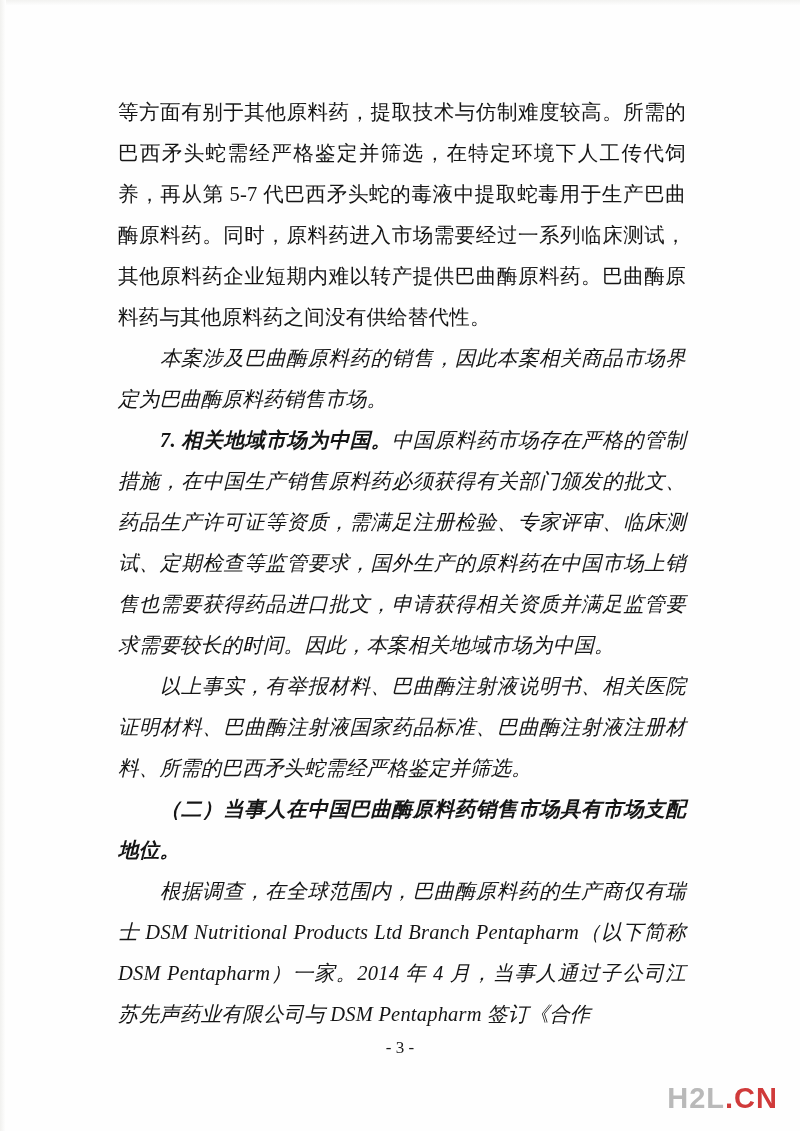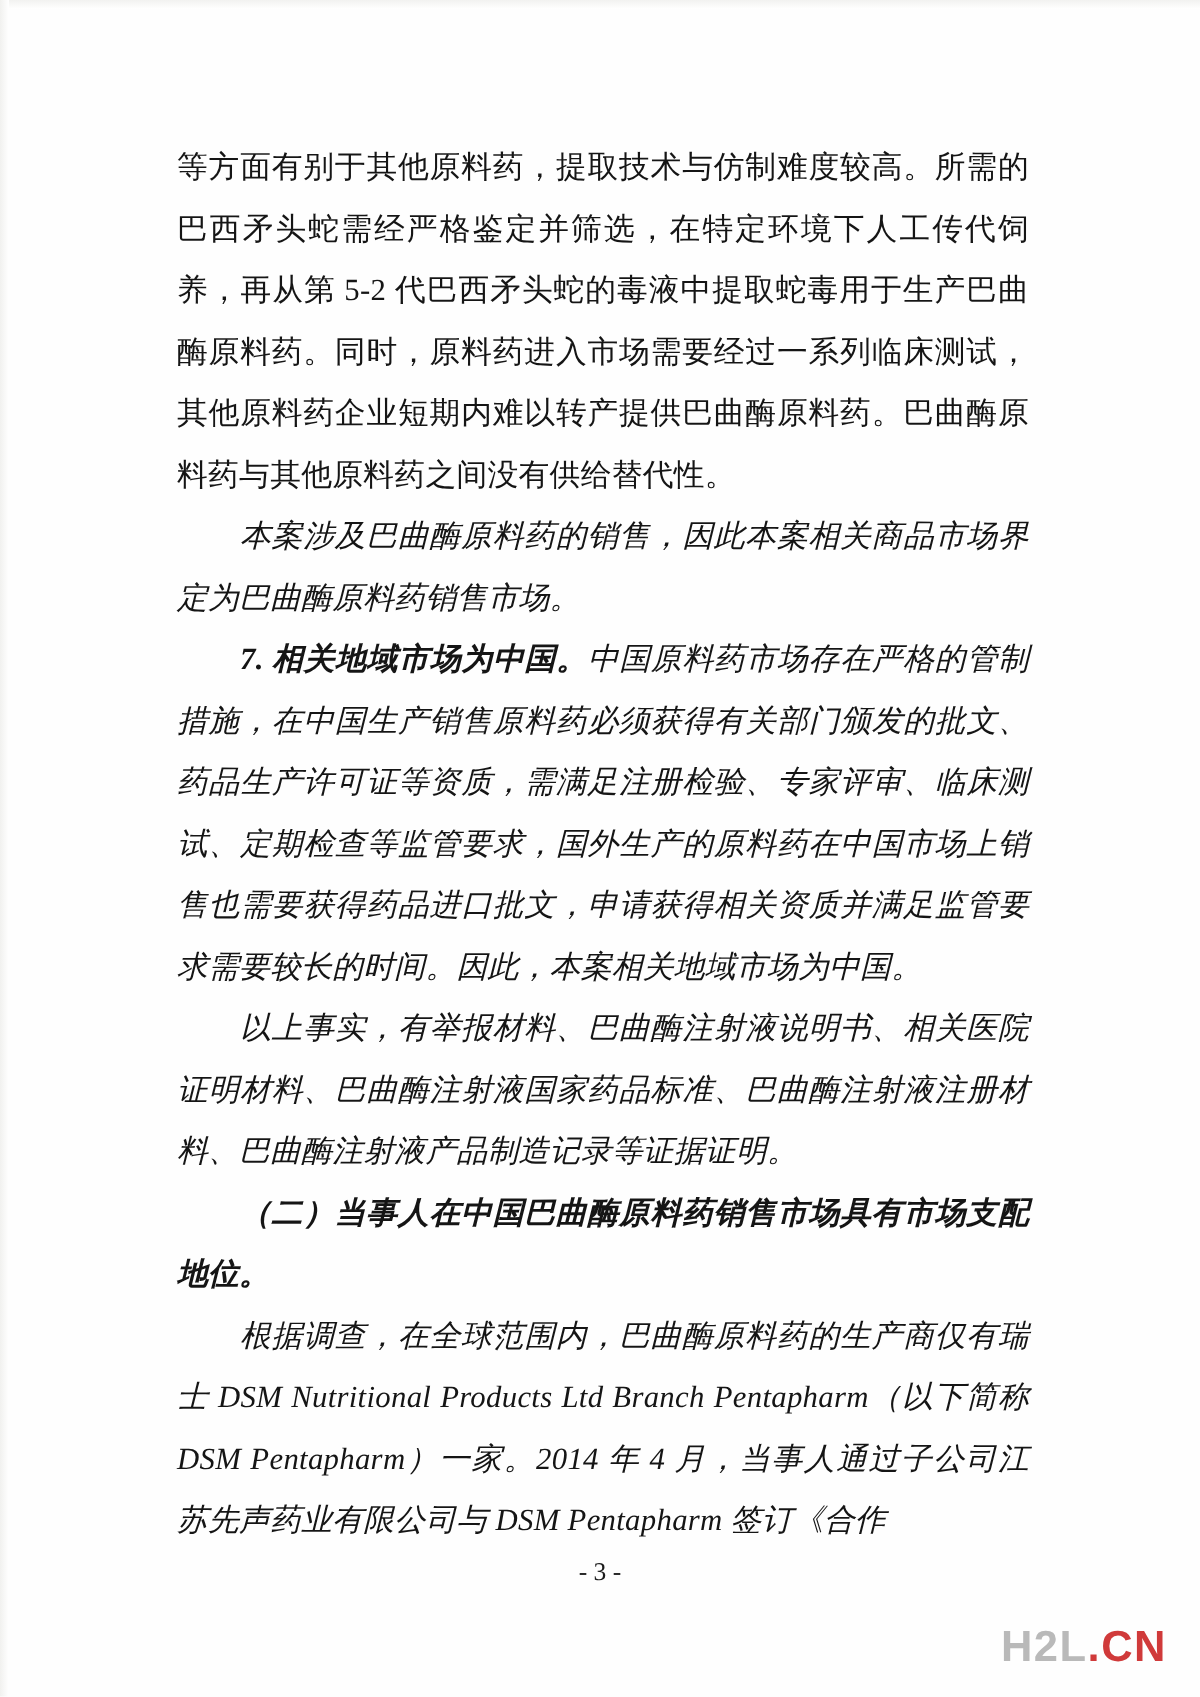--- a/index.html
+++ b/index.html
@@ -81,29 +81,29 @@
 </style>
 </head>
 <body>
 
 <div class="page">
   <div class="paper-edge-top"></div>
   <div class="paper-edge-left"></div>
 
   <div class="page-inner">
 
-    <p>等方面有别于其他原料药，提取技术与仿制难度较高。所需的巴西矛头蛇需经严格鉴定并筛选，在特定环境下人工传代饲养，再从第 5-2 代巴西矛头蛇的毒液中提取蛇毒用于生产巴曲酶原料药。同时，原料药进入市场需要经过一系列临床测试，其他原料药企业短期内难以转产提供巴曲酶原料药。巴曲酶原料药与其他原料药之间没有供给替代性。</p>
+    <p>等方面有别于其他原料药，提取技术与仿制难度较高。所需的巴西矛头蛇需经严格鉴定并筛选，在特定环境下人工传代饲养，再从第 5-7 代巴西矛头蛇的毒液中提取蛇毒用于生产巴曲酶原料药。同时，原料药进入市场需要经过一系列临床测试，其他原料药企业短期内难以转产提供巴曲酶原料药。巴曲酶原料药与其他原料药之间没有供给替代性。</p>
 
     <p class="indent">本案涉及巴曲酶原料药的销售，因此本案相关商品市场界定为巴曲酶原料药销售市场。</p>
 
     <p class="indent">
       <span class="bold">7. 相关地域市场为中国。</span><span>中国原料药市场存在严格的管制措施，在中国生产销售原料药必须获得有关部门颁发的批文、药品生产许可证等资质，需满足注册检验、专家评审、临床测试、定期检查等监管要求，国外生产的原料药在中国市场上销售也需要获得药品进口批文，申请获得相关资质并满足监管要求需要较长的时间。因此，本案相关地域市场为中国。</span>
     </p>
 
-    <p class="indent">以上事实，有举报材料、巴曲酶注射液说明书、相关医院证明材料、巴曲酶注射液国家药品标准、巴曲酶注射液注册材料、巴曲酶注射液产品制造记录等证据证明。</p>
+    <p class="indent">以上事实，有举报材料、巴曲酶注射液说明书、相关医院证明材料、巴曲酶注射液国家药品标准、巴曲酶注射液注册材料、所需的巴西矛头蛇需经严格鉴定并筛选。</p>
 
     <p class="indent bold">（二）当事人在中国巴曲酶原料药销售市场具有市场支配地位。</p>
 
     <p class="indent">根据调查，在全球范围内，巴曲酶原料药的生产商仅有瑞士 DSM Nutritional Products Ltd Branch Pentapharm（以下简称 DSM Pentapharm）一家。2014 年 4 月，当事人通过子公司江苏先声药业有限公司与 DSM Pentapharm 签订《合作</p>
 
   </div>
 
   <div class="page-number">- 3 -</div>
 
   <div class="watermark">

